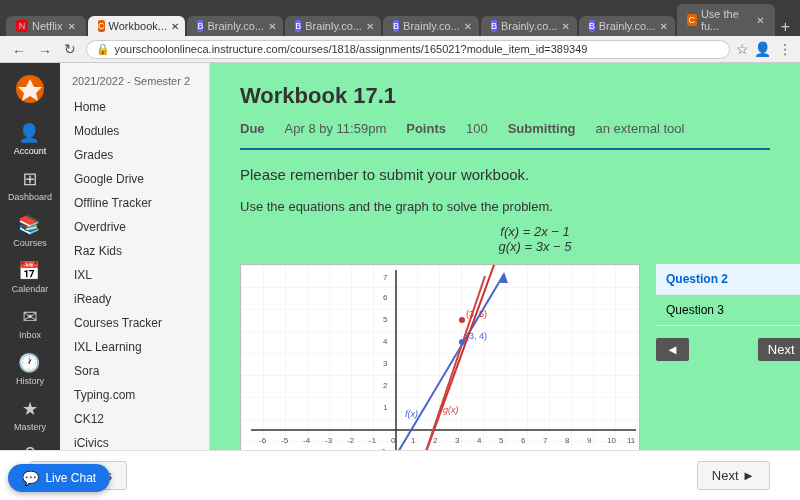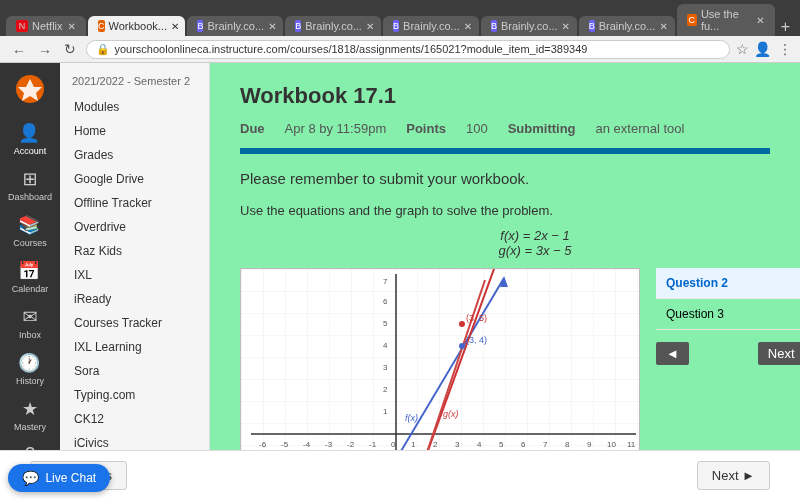--- a/index.html
+++ b/index.html
@@ -31,21 +31,21 @@
     .sidebar-item.active { color: #fff; }
 
     
     .nav-panel { width: 150px; background: #f5f5f5; border-right: 1px solid #ddd; overflow-y: auto; flex-shrink: 0; padding: 8px 0; }
     .nav-panel-semester { font-size: 11px; color: #666; padding: 4px 12px 8px; }
     .nav-link { display: block; padding: 5px 14px; font-size: 12px; color: #333; cursor: pointer; text-decoration: none; }
 
     
     .main-content { flex: 1; overflow-y: auto; padding: 20px 30px; background: #86efac; }
     .page-title { font-size: 22px; font-weight: bold; color: #333; margin-bottom: 12px; }
-    .meta-bar { display: flex; align-items: center; gap: 20px; margin-bottom: 16px; font-size: 13px; color: #555; border-bottom: 6px solid #0369a1; padding-bottom: 12px; }
+    .meta-bar { display: flex; align-items: center; gap: 20px; margin-bottom: 16px; font-size: 13px; color: #555; border-bottom: 2px solid #0369a1; padding-bottom: 12px; }
     .reminder-text { font-size: 15px; color: #333; margin-bottom: 16px; }
     .problem-desc { font-size: 13px; color: #333; margin-bottom: 10px; }
     .equations { font-size: 14px; color: #555; margin-bottom: 8px; text-align: center; }
     .eq-line { display: block; }
 
     
     .graph-container { display: flex; gap: 16px; }
     .graph-wrapper { flex: 1; }
 
     
@@ -167,22 +167,22 @@
     </div>
     <div class="sidebar-item">
       <span class="icon">?</span>
 
     </div>
 
   </div>
 
   <div class="nav-panel">
     <div class="nav-panel-semester">2021/2022 - Semester 2</div>
+    <a class="nav-link">Home</a>
     <a class="nav-link">Modules</a>
-    <a class="nav-link">Home</a>
     <a class="nav-link">Grades</a>
     <a class="nav-link">Google Drive</a>
     <a class="nav-link">Offline Tracker</a>
     <a class="nav-link">Overdrive</a>
     <a class="nav-link">Raz Kids</a>
     <a class="nav-link">IXL</a>
     <a class="nav-link">iReady</a>
     <a class="nav-link">Courses Tracker</a>
     <a class="nav-link">IXL Learning</a>
     <a class="nav-link">Sora</a>

